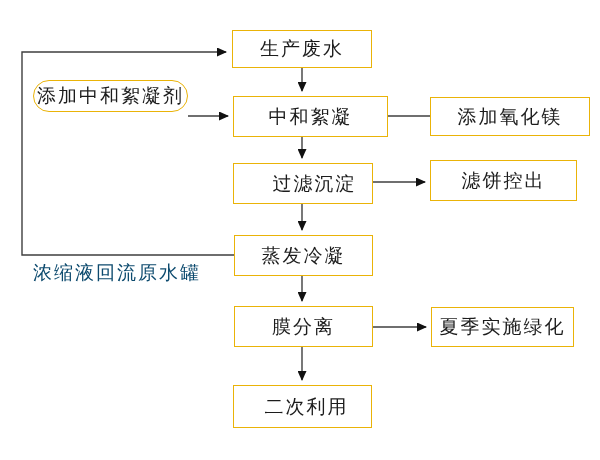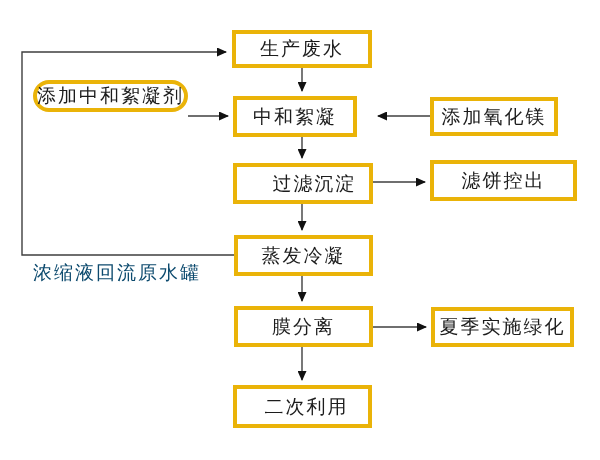--- a/index.html
+++ b/index.html
@@ -19,43 +19,43 @@
     position: absolute;
     left: 0;
     top: 0;
     width: 600px;
     height: 460px;
     pointer-events: none;
   }
   .node {
     position: absolute;
     box-sizing: border-box;
-    border: 4px solid #eab308;
+    border: 1px solid #eab308;
     background: #ffffff;
     display: flex;
     align-items: center;
     justify-content: center;
     font-size: 19px;
     letter-spacing: 2px;
     color: #1c1c1c;
     white-space: nowrap;
   }
   .flow-label {
     position: absolute;
     font-size: 19px;
     letter-spacing: 2px;
     color: #0c4a6e;
     white-space: nowrap;
   }
 
   
   #n-production     { left: 232px; top:  30px; width: 140px; height: 38px; }
   #n-add-flocculant { left:  33px; top:  80px; width: 155px; height: 32px; border-radius: 16px; }
-  #n-neutralize     { left: 233px; top:  96px; width: 124px; height: 41px; }
-  #n-add-mgo        { left: 430px; top:  97px; width: 128px; height: 39px; }
+  #n-neutralize     { left: 233px; top:  96px; width: 155px; height: 41px; }
+  #n-add-mgo        { left: 430px; top:  97px; width: 160px; height: 39px; }
   #n-filter         { left: 233px; top: 163px; width: 140px; height: 41px; padding-left: 23px; }
   #n-cake           { left: 430px; top: 160px; width: 147px; height: 41px; }
   #n-evaporate      { left: 234px; top: 235px; width: 139px; height: 41px; }
   #n-membrane       { left: 234px; top: 306px; width: 139px; height: 41px; }
   #n-greening       { left: 431px; top: 307px; width: 143px; height: 40px; }
   #n-reuse          { left: 233px; top: 385px; width: 139px; height: 43px; padding-left: 8px; }
   #lbl-concentrate  { left:  33px; top: 260px; }
 </style>
 </head>
 <body>

